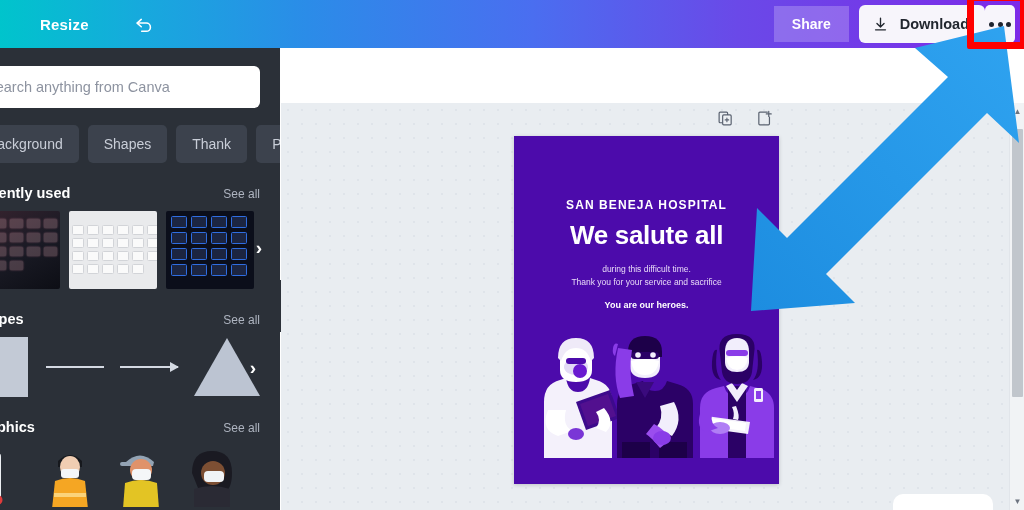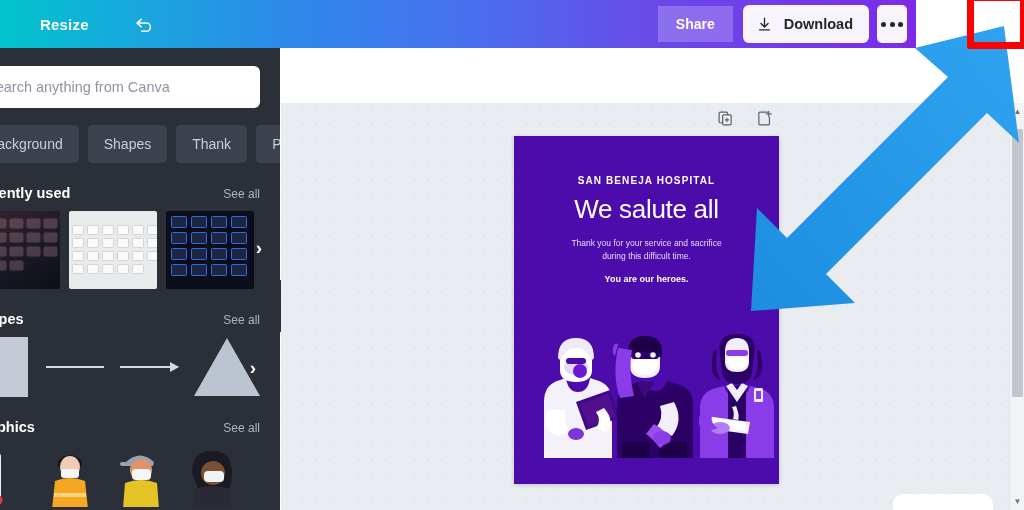--- a/index.html
+++ b/index.html
@@ -6,21 +6,21 @@
   html, body {
     width: 1024px; height: 510px;
     overflow: hidden;
     font-family: "Liberation Sans", sans-serif;
     background: #ffffff;
   }
   #app { position: relative; width: 1024px; height: 510px; overflow: hidden; }
 
   
   .topbar {
-    position: absolute; top: 0; left: 0; width: 916px; height: 48px;
+    position: absolute; top: 0; left: 0; width: 1024px; height: 48px;
     background: linear-gradient(90deg, #00c4cc 0%, #17a9dd 14%, #2b8ce8 30%, #4a6ef0 52%, #6a49e8 72%, #7d2ae8 100%);
     display: flex; align-items: center;
   }
   .tb-resize {
     color: #fff; font-size: 15px; font-weight: bold;
     margin-left: 34px; letter-spacing: .2px;
     padding: 5px 6px; border-radius: 4px;
   }
   .tb-undo {
     margin-left: 36px; width: 26px; height: 26px;
@@ -31,21 +31,20 @@
     height: 36px; padding: 0 18px; border-radius: 0;
     background: rgba(255,255,255,0.22);
     color: #fff; font-size: 14px; font-weight: bold;
     display: flex; align-items: center; justify-content: center;
     margin-right: 10px;
   }
   .tb-download {
     height: 38px; padding: 0 16px 0 13px; border-radius: 6px;
     background: #f7f5fb; color: #22272f; font-size: 14.5px; font-weight: bold;
     display: flex; align-items: center; gap: 11px;
-    margin-right: 8px;
   }
   .tb-more {
     width: 30px; height: 38px; border-radius: 5px;
     background: #f7f5fb;
     display: flex; align-items: center; justify-content: center; gap: 3.5px;
     margin-right: 9px;
   }
   .tb-more i { width: 5px; height: 5px; border-radius: 50%; background: #1f2430; display:block; }
 
   
@@ -133,25 +132,25 @@
   }
   .page-icons {
     position: absolute; top: 7px; left: 436px; display: flex; gap: 22px; color: #5a6270;
   }
   .poster {
     position: absolute; top: 33px; left: 233px; width: 265px; height: 348px;
     background: #4c0bab; box-shadow: 0 1px 4px rgba(0,0,0,.18);
     overflow: hidden;
   }
   .p-hospital {
-    text-align: center; color: #fff; font-size: 10px; font-weight: bold;
-    letter-spacing: 1.1px; margin-top: 39px;
+    text-align: center; color: #fff; font-size: 12px; font-weight: bold;
+    letter-spacing: 1.1px; margin-top: 62px;
   }
   .p-headline {
-    text-align: center; color: #fff; font-size: 26px; font-weight: normal;
+    text-align: center; color: #fff; font-size: 26px; font-weight: bold;
     line-height: 1.12; margin-top: 9px; letter-spacing: -.3px;
   }
   .p-sub {
     text-align: center; color: #e7d9f7; font-size: 8.5px; line-height: 1.5;
     margin-top: 13px; padding: 0 26px;
   }
   .p-heroes {
     text-align: center; color: #fff; font-size: 9px; font-weight: bold; margin-top: 11px;
   }
   .illus { position: absolute; bottom: 24px; left: 0; width: 100%; height: 130px; }
@@ -391,22 +390,22 @@
         <path d="M18 2 V9 M14.5 5.5 H21.5" stroke="#5a6270" stroke-width="1.7" stroke-linecap="round"></path>
       </svg>
     </div>
 
     <div class="poster">
       <div class="p-hospital">SAN BENEJA HOSPITAL</div>
       <div class="p-headline">
         <div>We salute all</div>
       </div>
       <div class="p-sub">
+        <div>during this difficult time.</div>
         <div>Thank you for your service and sacrifice</div>
-        <div>during this difficult time.</div>
       </div>
       <div class="p-heroes">You are our heroes.</div>
 
       <svg class="illus" viewBox="0 0 265 130">
 
         <g>
           <path d="M30 128 V72 q0 -18 16 -22 l6 -2 q2 14 12 14 q10 0 12 -14 l6 2 q16 4 16 22 V128 Z" fill="#f4f1fb"></path>
           <path d="M46 26 q0 -16 16 -16 q16 0 16 16 v14 q0 12 -16 12 q-16 0 -16 -12 z" fill="#ffffff"></path>
           <path d="M44 28 q0 -20 18 -20 q18 0 18 20 l-3 3 q-4 -13 -15 -13 q-11 0 -15 13 z" fill="#efeaf8"></path>
           <ellipse cx="62" cy="37" rx="12" ry="8" fill="#e3dbf5"></ellipse>

